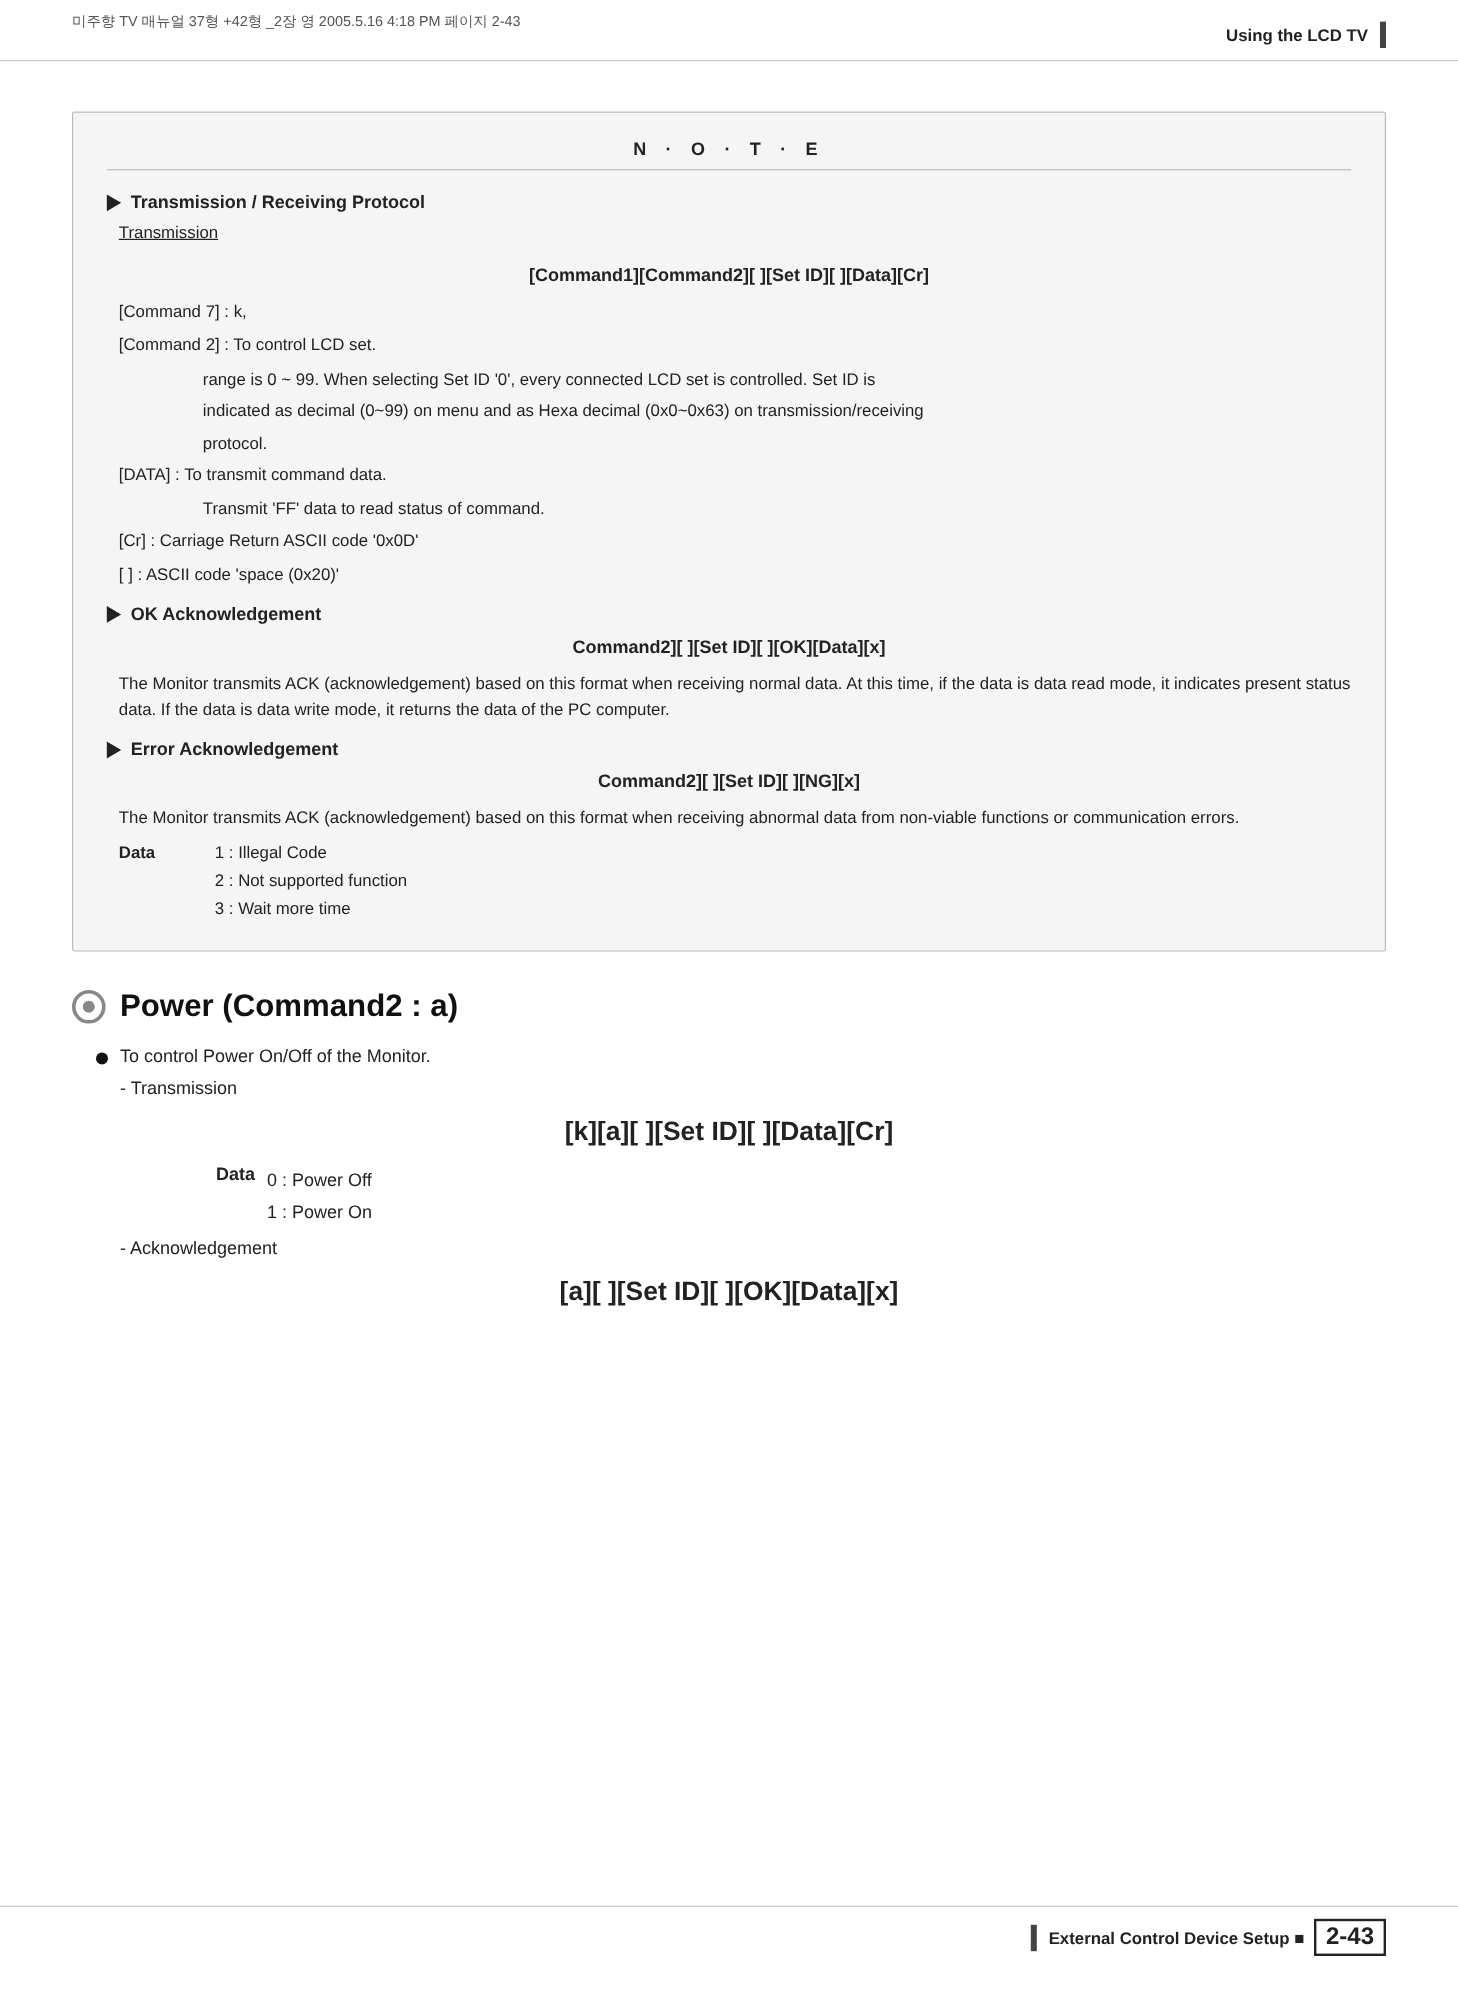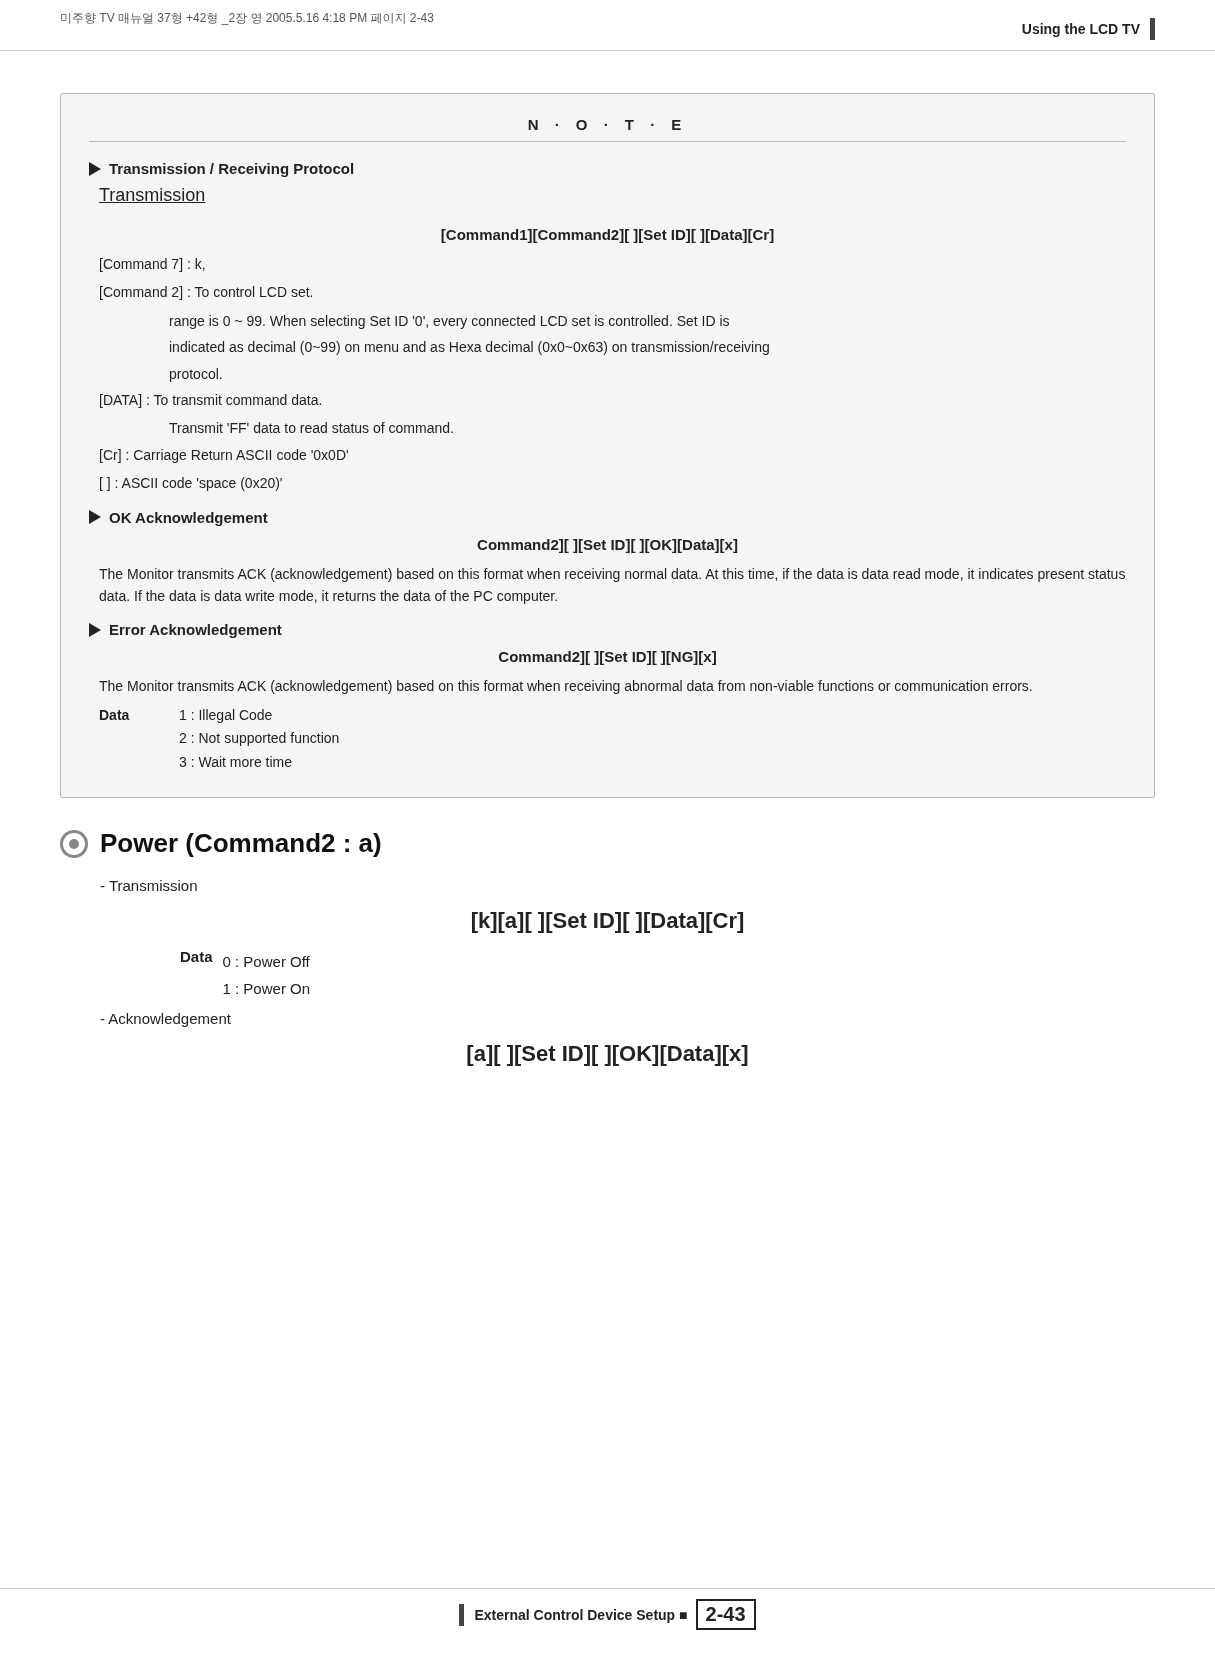--- a/index.html
+++ b/index.html
@@ -76,21 +76,21 @@
       height: 0;
       border-top: 7px solid transparent;
       border-bottom: 7px solid transparent;
       border-left: 12px solid #222;
       margin-right: 8px;
       display: inline-block;
     }
 
     .subsection-label {
       text-decoration: underline;
-      font-size: 18px;
+      font-size: 14px;
       margin-bottom: 20px;
       margin-left: 10px;
     }
 
     .command-center {
       text-align: center;
       font-weight: bold;
       font-size: 15px;
       margin: 10px 0 10px 0;
     }
@@ -288,41 +288,45 @@
 
 <div class="main-content">
   <div class="power-section">
     <div class="power-title-row">
       <div class="power-circle-icon">
         <div class="power-circle-inner"></div>
       </div>
       <span class="power-title">Power (Command2 : a)</span>
     </div>
 
+    <div class="bullet-row">
+      <div class="bullet-dot"></div>
+      <span class="bullet-text">To control Power On/Off of the Monitor.</span>
+    </div>
 
     <div class="sub-item">- Transmission</div>
 
     <div class="command-center-large">[k][a][ ][Set ID][ ][Data][Cr]</div>
 
     <div style="display:flex; margin-left:120px; margin-bottom:8px;">
       <span class="data-table-label">Data</span>
       <div>
         <div class="data-table-row">0 : Power Off</div>
         <div class="data-table-row">1 : Power On</div>
       </div>
     </div>
 
     <div class="sub-item">- Acknowledgement</div>
 
     <div class="command-center-large">[a][ ][Set ID][ ][OK][Data][x]</div>
   </div>
 </div>
 
 <div style="position:absolute; bottom:30px; left:0; right:0; padding: 0 60px; border-top: 1.5px solid #ccc;">
-  <div style="display:flex; justify-content:center; align-items:center; padding-top:10px;">
+  <div style="display:flex; justify-content:flex-end; align-items:center; padding-top:10px;">
     <div class="footer-bar-left"></div>
     <span class="footer-text">
       <span>External Control Device Setup</span>
       <span> ■ </span>
     </span>
     <span class="footer-page">2-43</span>
   </div>
 </div>
 
 </body></html>

